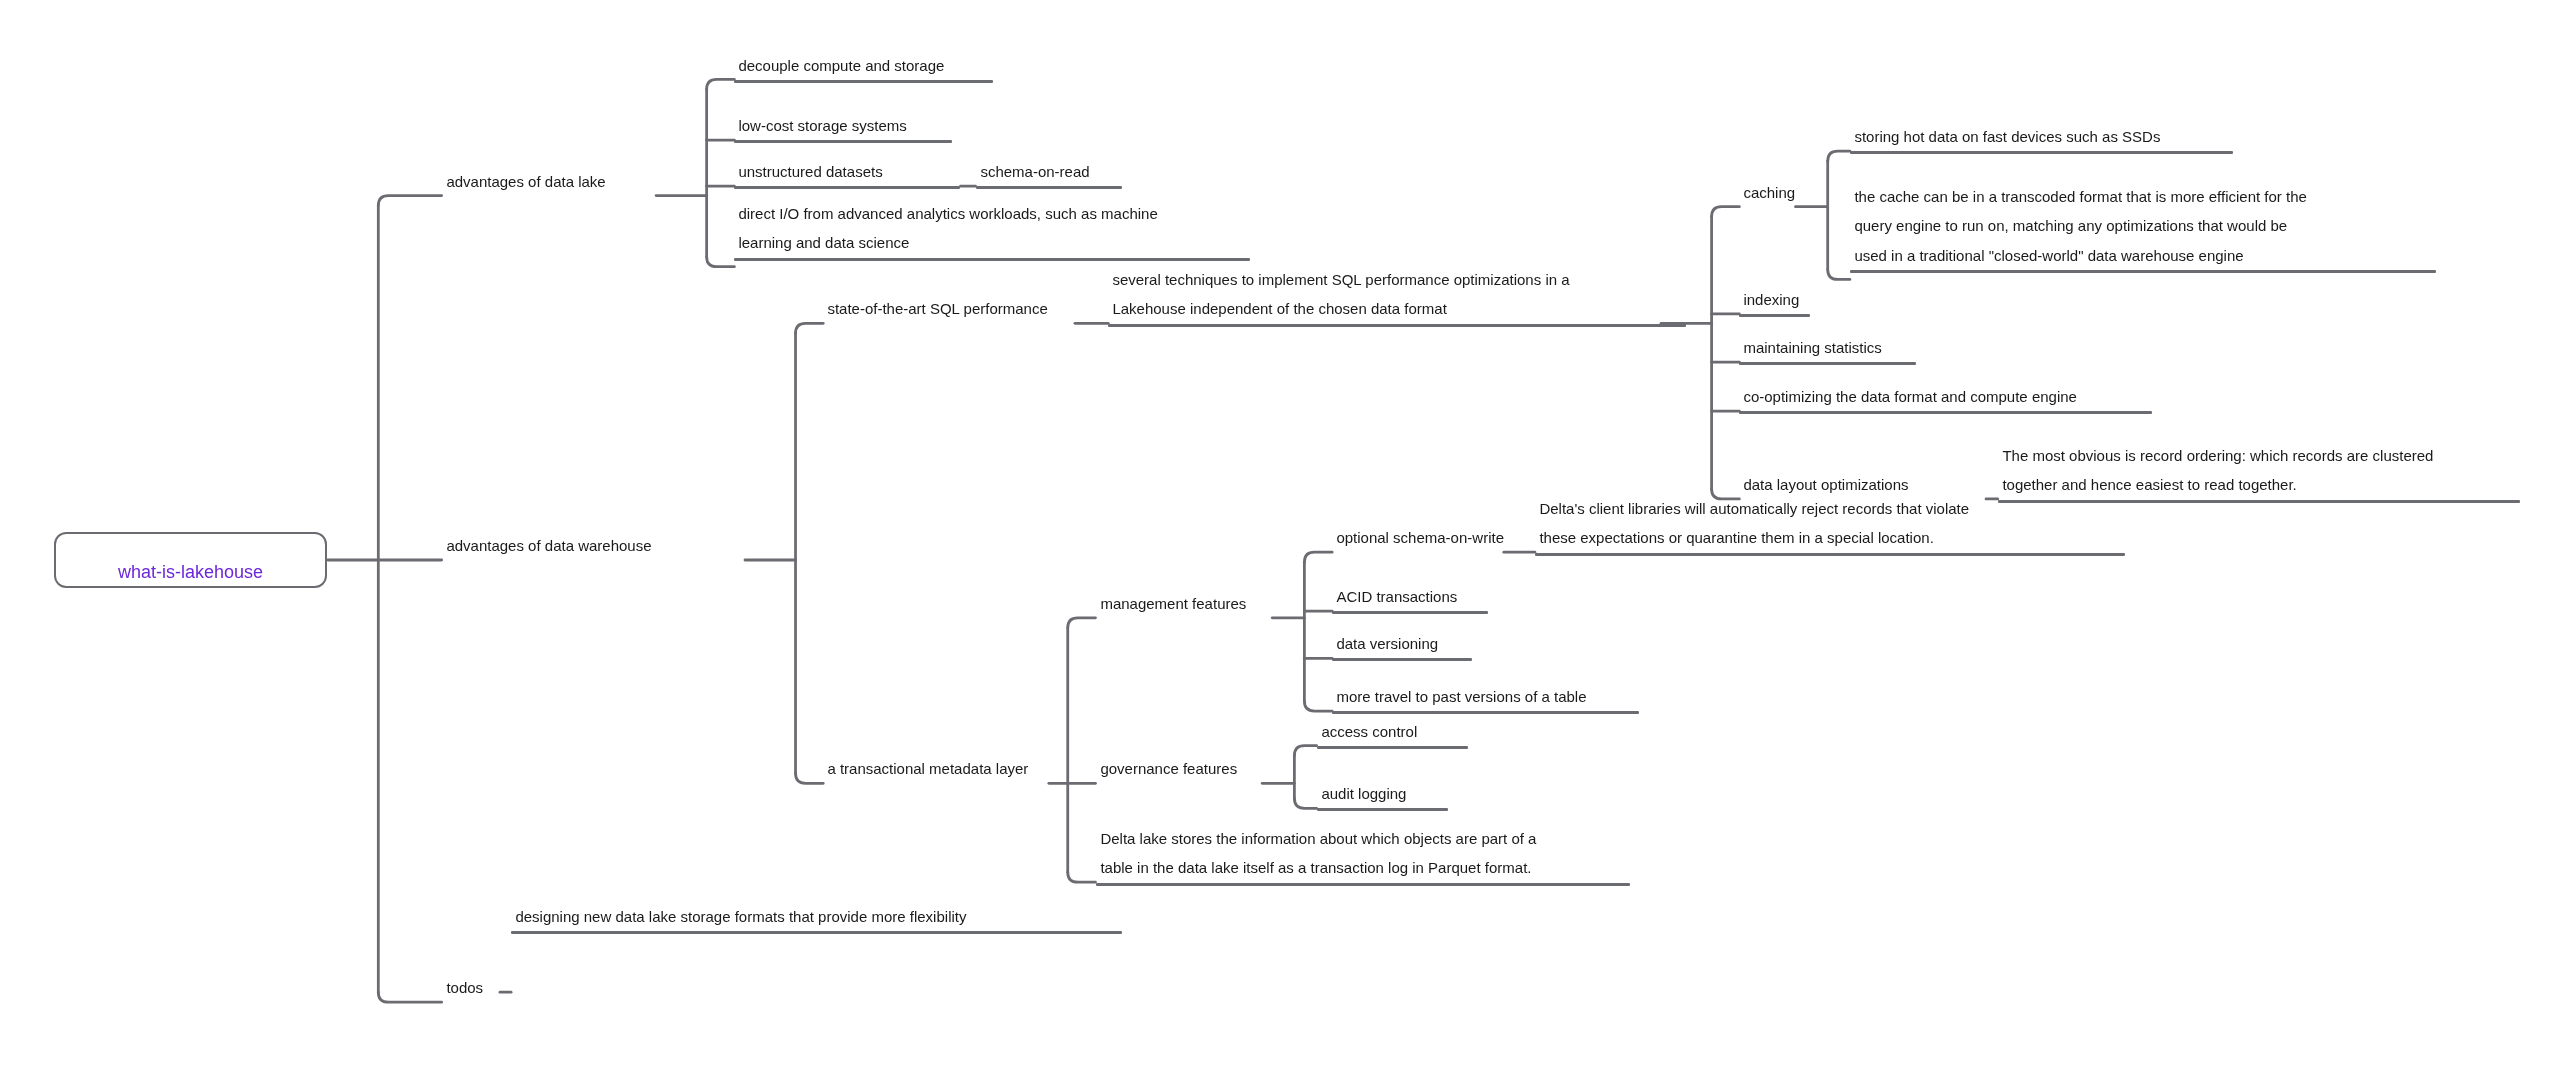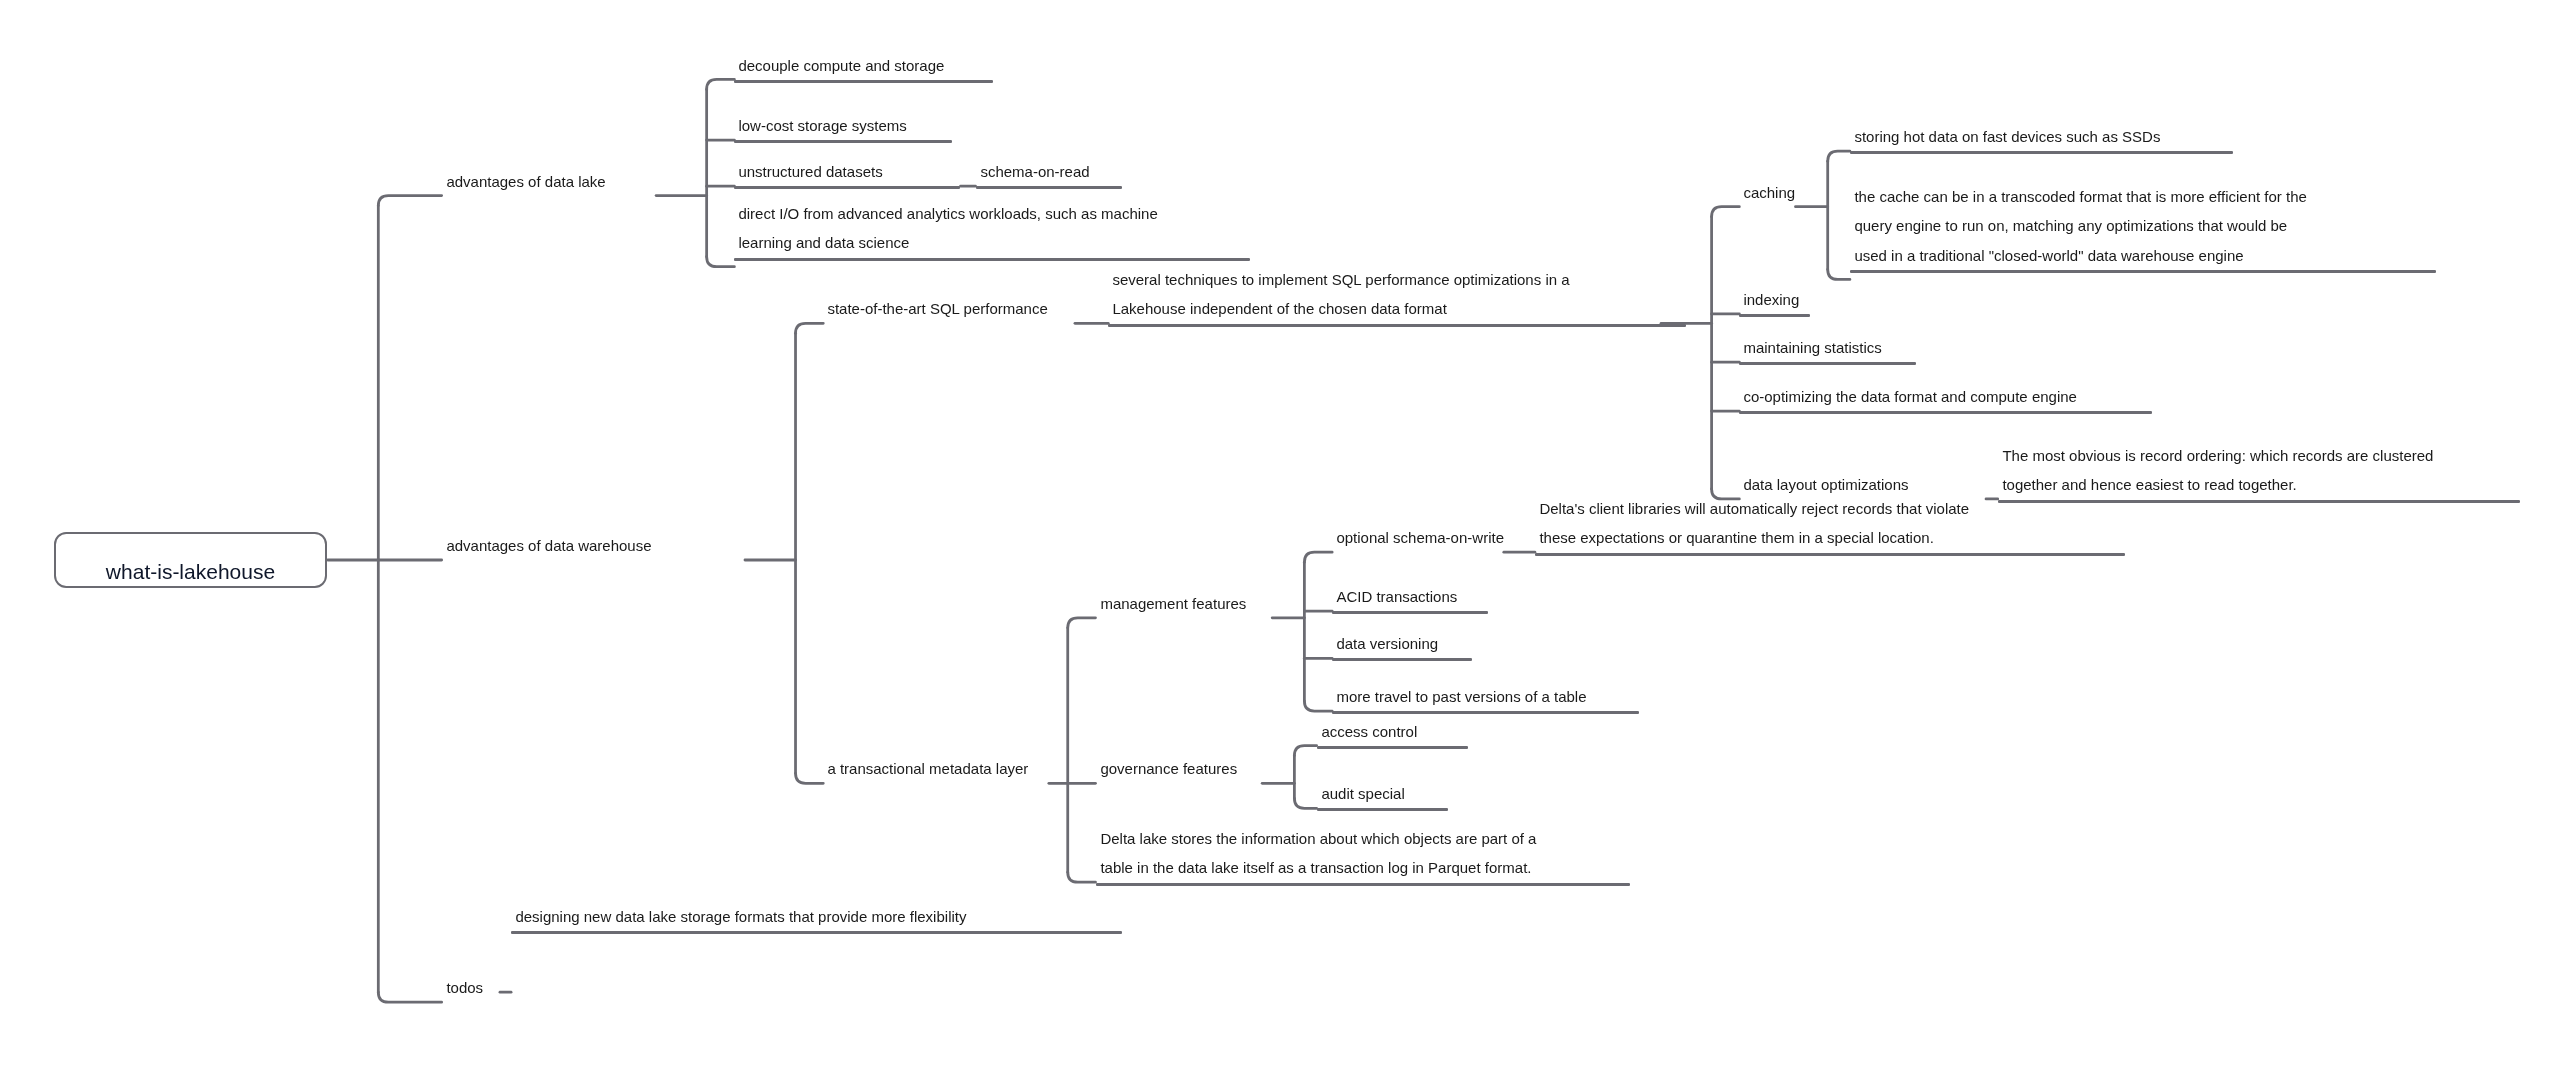--- a/index.html
+++ b/index.html
@@ -46,22 +46,22 @@
     position: absolute;
     box-sizing: border-box;
     border: 2.8px solid #6b6b72;
     border-radius: 12.2px;
     background: #ffffff;
     display: flex;
     align-items: center;
     justify-content: center;
   }
   .root-label {
-    font-size: 21px;
-    color: #0f172a;
+    font-size: 18px;
+    color: #6d28d9;
     white-space: pre;
     padding: 0 14.4px;
     margin-top: 24px;
   }
 </style>
 </head>
 <body>
 
 <div id="canvas">
 
@@ -267,21 +267,21 @@
     <span class="node-label">governance features</span>
     <span class="node-underline" style="width:0px;"></span>
   </div>
 
   <div class="node" style="left:1317px; top:717px; width:151px;">
     <span class="node-label">access control</span>
     <span class="node-underline"></span>
   </div>
 
   <div class="node" style="left:1317px; top:779px; width:131px;">
-    <span class="node-label">audit special</span>
+    <span class="node-label">audit logging</span>
     <span class="node-underline"></span>
   </div>
 
   <div class="node" style="left:1096px; top:824px; width:534px;">
     <span class="node-label">Delta lake stores the information about which objects are part of a</span>
     <span class="node-label">table in the data lake itself as a transaction log in Parquet format.</span>
     <span class="node-underline"></span>
   </div>
 
   <div class="node" style="left:442px; top:973px; width:58px;">

